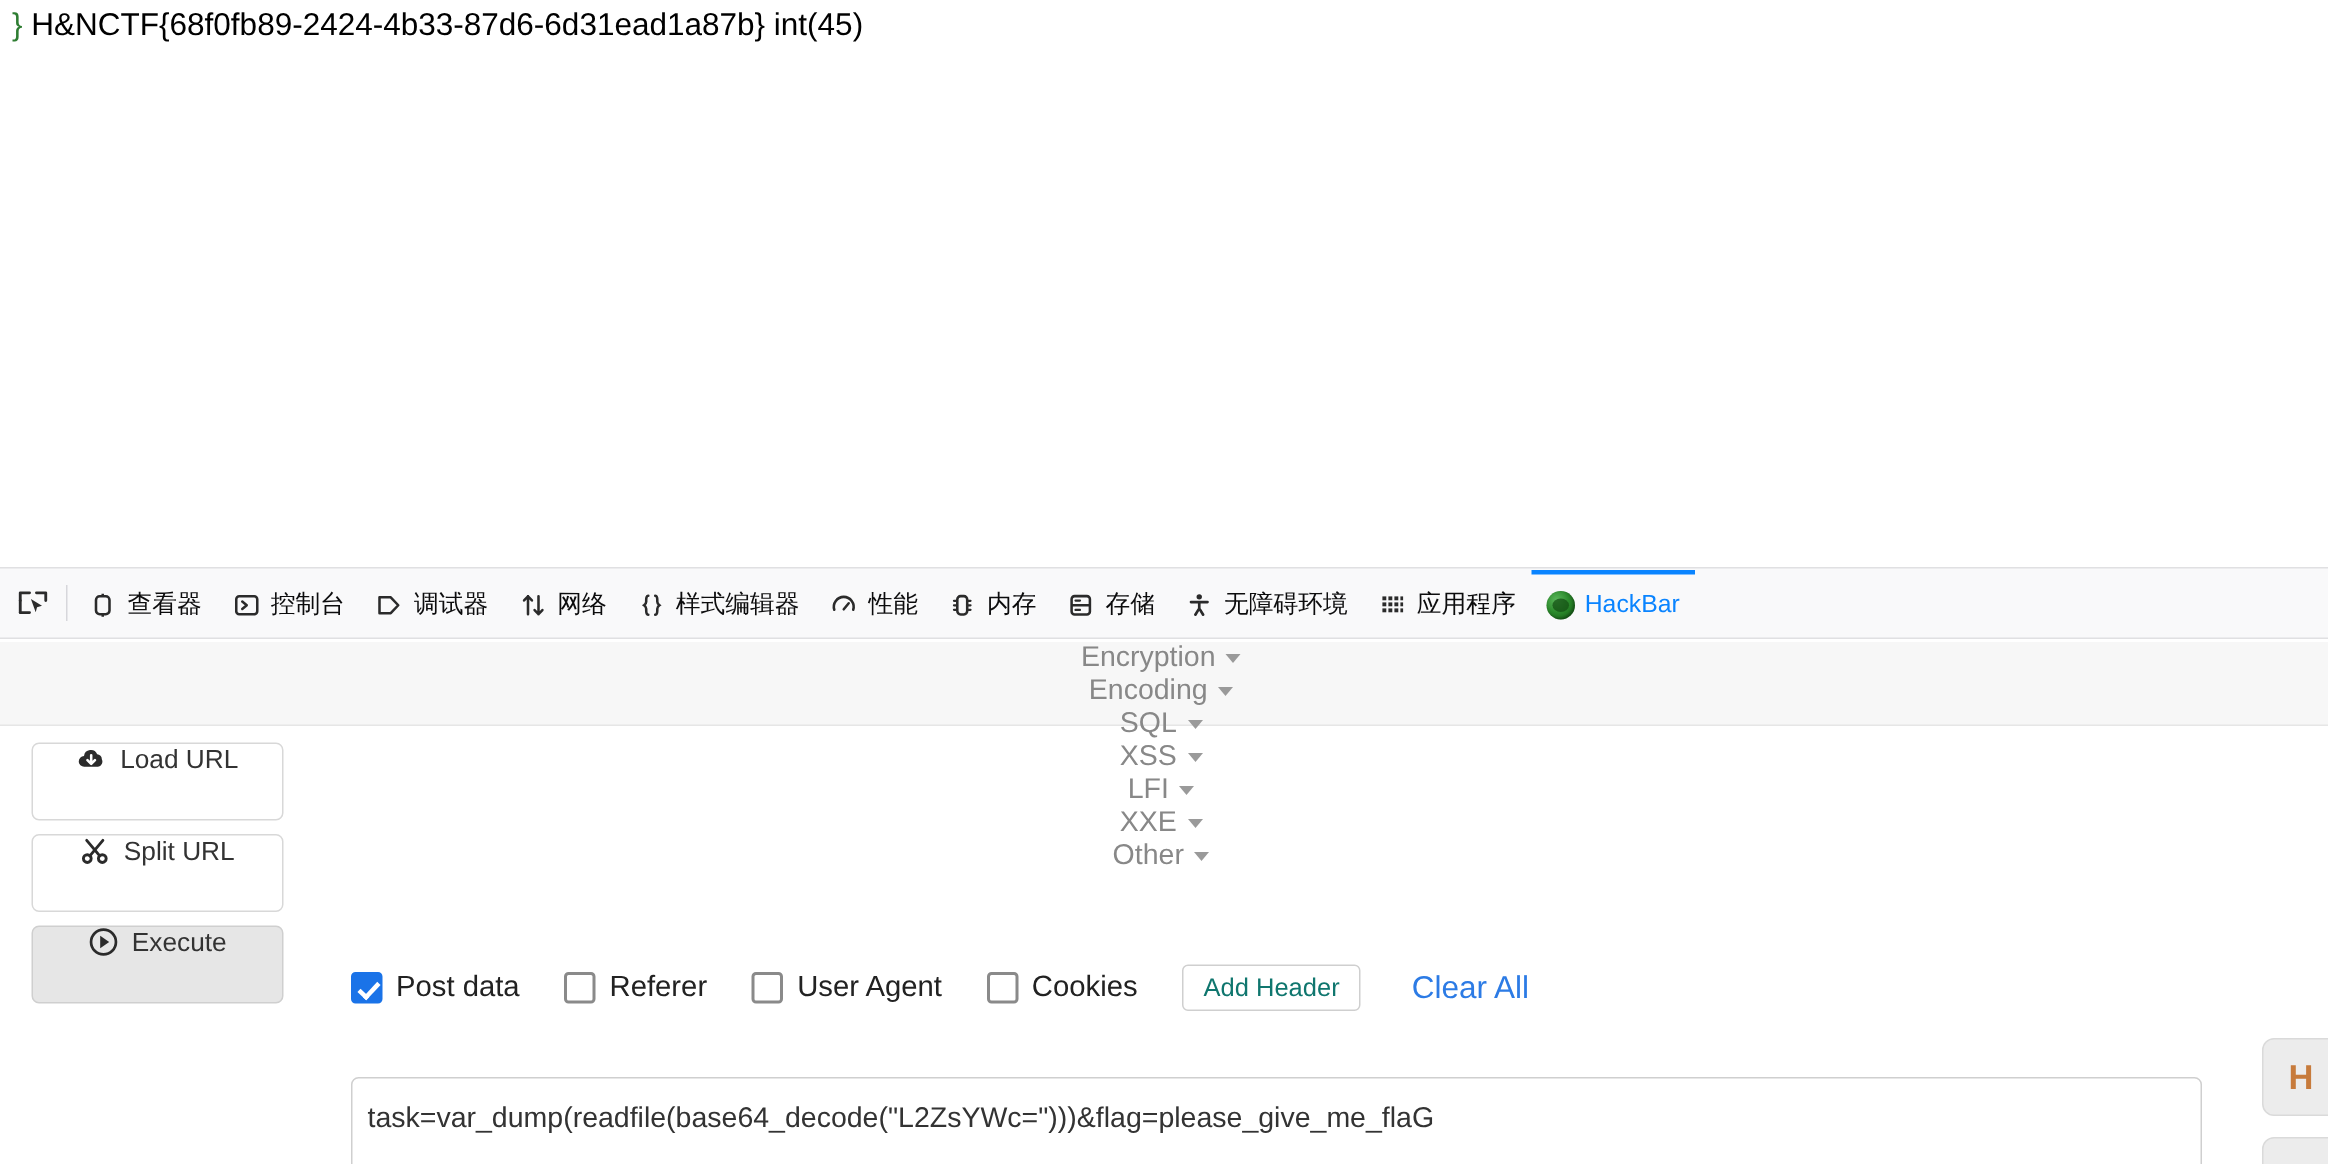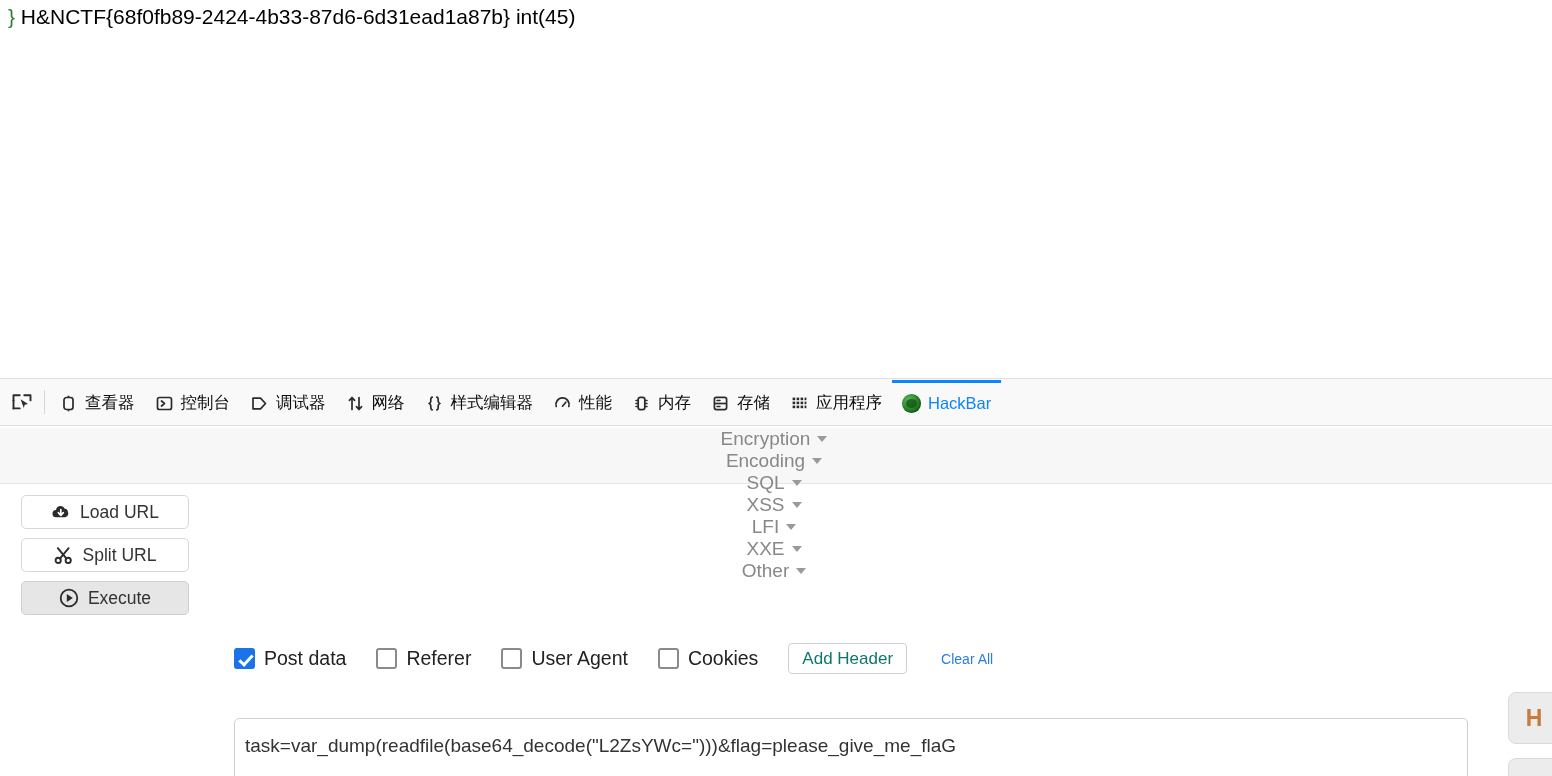--- a/index.html
+++ b/index.html
@@ -100,25 +100,25 @@
 
   
   .hb-body { position: absolute; left: 0; top: 485px; width: 1552px; height: 291px; }
 
   .hb-left-buttons {
     position: absolute; left: 21px; top: 10px;
     width: 168px;
     display: flex; flex-direction: column; gap: 9px;
   }
   .hb-btn {
-    height: 34px;
+    height: 52px;
     background: #ffffff;
     border: 1px solid #d8d8d8;
     border-radius: 5px;
-    display: flex; align-items: center; justify-content: center; gap: 9px;
+    display: flex; align-items: flex-start; justify-content: center; gap: 9px;
     font-size: 17.5px; color: #333333;
     cursor: pointer;
     user-select: none;
   }
   .hb-btn.pressed { background: #e6e6e6; border-color: #cfcfcf; }
   .hb-btn .bicon { display: flex; align-items: center; justify-content: center; width: 20px; height: 20px; }
 
   .hb-url-area {
     position: absolute; left: 234px; top: 10px;
     width: 1128px; height: 92px;
@@ -170,21 +170,21 @@
     height: 31px; padding: 0 13px;
     background: #ffffff;
     border: 1px solid #cfcfcf;
     border-radius: 4px;
     font-size: 17px; color: #0f766e;
     display: flex; align-items: center;
     cursor: pointer; margin-right: 34px;
     white-space: nowrap;
   }
   .hb-clearall {
-    font-size: 14px; color: #2c7be5;
+    font-size: 21px; color: #2c7be5;
     cursor: pointer; white-space: nowrap;
   }
 
   .hb-post-area {
     position: absolute; left: 234px; top: 718px;
     width: 1234px; height: 92px;
     border: 1px solid #cfcfcf;
     border-radius: 5px;
     background: #ffffff;
   }
@@ -308,20 +308,29 @@
         <span class="tab-icon">
           <svg width="17" height="17" viewBox="0 0 17 17">
               <rect x="2.4" y="2.4" width="12.2" height="12.2" rx="2" fill="none" stroke="#2b2b2b" stroke-width="1.7"></rect>
               <path d="M2.4 8.5h12.2" stroke="#2b2b2b" stroke-width="1.7"></path>
               <path d="M5 5.4h3M5 11.6h3" stroke="#2b2b2b" stroke-width="1.5" stroke-linecap="round"></path>
             </svg>
         </span>
         <span>存储</span>
       </div>
 
+      <div class="tab">
+        <span class="tab-icon">
+          <svg width="17" height="17" viewBox="0 0 17 17">
+              <circle cx="8.5" cy="2.9" r="1.8" fill="#2b2b2b"></circle>
+              <path d="M3 6.4h11M8.5 6.4v4.2M8.5 10.6l-2.6 4.2M8.5 10.6l2.6 4.2" stroke="#2b2b2b" stroke-width="1.8" stroke-linecap="round" fill="none"></path>
+            </svg>
+        </span>
+        <span>无障碍环境</span>
+      </div>
 
       <div class="tab">
         <span class="tab-icon">
           <svg width="17" height="17" viewBox="0 0 17 17">
             <g fill="#2b2b2b">
               <rect x="1.6" y="2.6" width="2.6" height="2.6"></rect>
                 <rect x="5.6" y="2.6" width="2.6" height="2.6"></rect>
                 <rect x="9.6" y="2.6" width="2.6" height="2.6"></rect>
                 <rect x="13.6" y="2.6" width="1.8" height="2.6"></rect>
               <rect x="1.6" y="6.6" width="2.6" height="2.6"></rect>

